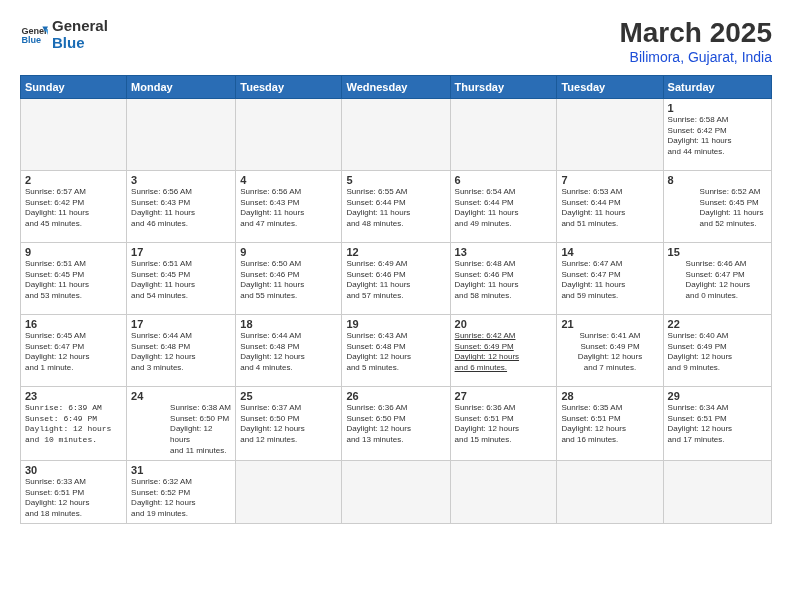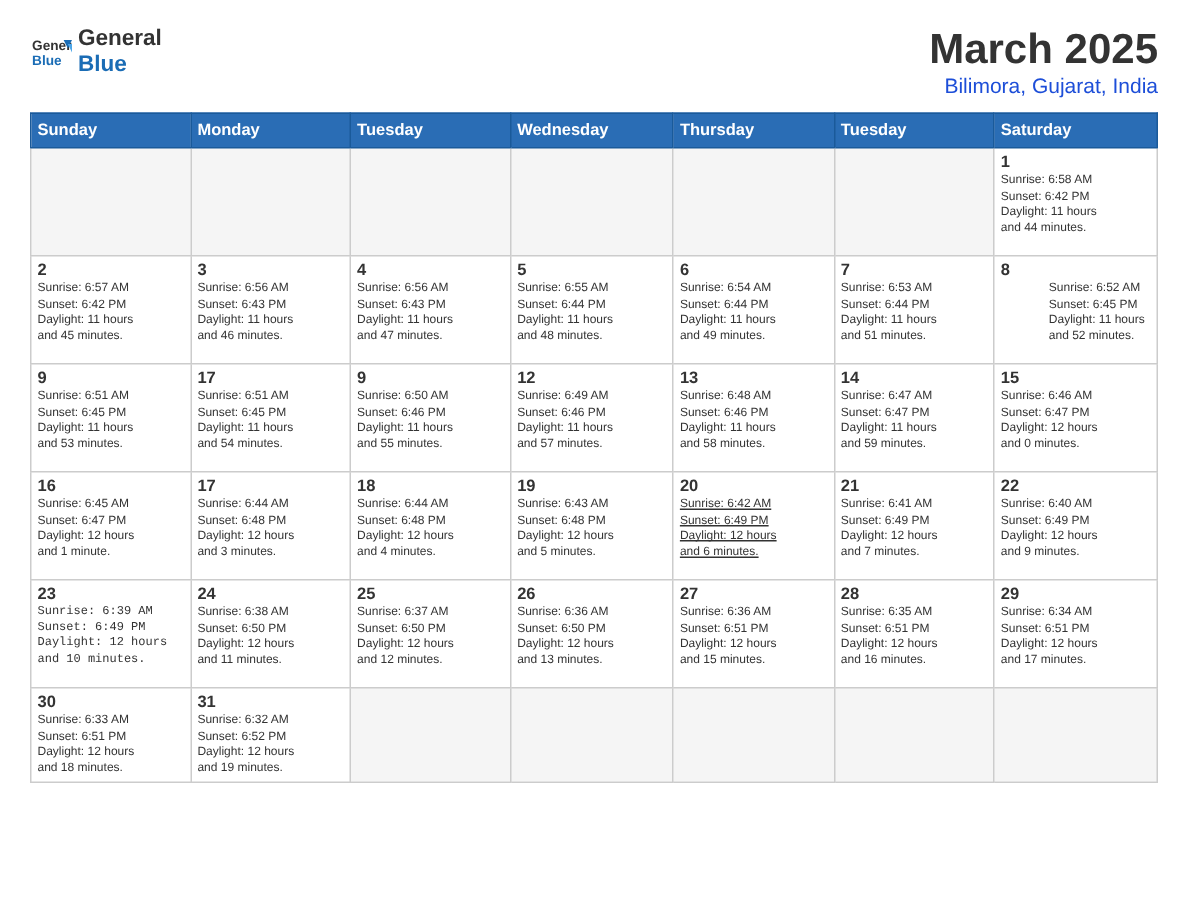--- a/index.html
+++ b/index.html
@@ -230,21 +230,21 @@
           </td>
           <td>
             <span class="day-num">14</span>
             <div class="day-info" style="white-space: pre-line;">Sunrise: 6:47 AM
 Sunset: 6:47 PM
 Daylight: 11 hours
 and 59 minutes.</div>
           </td>
           <td>
             <span class="day-num">15</span>
-            <div class="day-info" style="white-space: pre-line;">Sunrise: 6:46 AM
+            <div class="day-info" style="white-space: pre-line; margin-left: 18px;">Sunrise: 6:46 AM
 Sunset: 6:47 PM
 Daylight: 12 hours
 and 0 minutes.</div>
           </td>
         </tr>
         <tr>
           <td>
             <span class="day-num">16</span>
             <div class="day-info" style="white-space: pre-line;">Sunrise: 6:45 AM
 Sunset: 6:47 PM
@@ -274,21 +274,21 @@
           </td>
           <td>
             <span class="day-num">20</span>
             <div class="day-info" style="white-space: pre-line; text-decoration: underline;">Sunrise: 6:42 AM
 Sunset: 6:49 PM
 Daylight: 12 hours
 and 6 minutes.</div>
           </td>
           <td>
             <span class="day-num">21</span>
-            <div class="day-info" style="white-space: pre-line;">Sunrise: 6:41 AM
+            <div class="day-info" style="white-space: pre-line; text-align: center;">Sunrise: 6:41 AM
 Sunset: 6:49 PM
 Daylight: 12 hours
 and 7 minutes.</div>
           </td>
           <td>
             <span class="day-num">22</span>
             <div class="day-info" style="white-space: pre-line;">Sunrise: 6:40 AM
 Sunset: 6:49 PM
 Daylight: 12 hours
 and 9 minutes.</div>
@@ -297,21 +297,21 @@
         <tr>
           <td>
             <span class="day-num">23</span>
             <div class="day-info" style="white-space: pre-line; font-family: Liberation Mono, monospace;">Sunrise: 6:39 AM
 Sunset: 6:49 PM
 Daylight: 12 hours
 and 10 minutes.</div>
           </td>
           <td>
             <span class="day-num">24</span>
-            <div class="day-info" style="white-space: pre-line;">Sunrise: 6:38 AM
+            <div class="day-info" style="white-space: pre-line; margin-left: 39px;">Sunrise: 6:38 AM
 Sunset: 6:50 PM
 Daylight: 12 hours
 and 11 minutes.</div>
           </td>
           <td>
             <span class="day-num">25</span>
             <div class="day-info" style="white-space: pre-line;">Sunrise: 6:37 AM
 Sunset: 6:50 PM
 Daylight: 12 hours
 and 12 minutes.</div>

